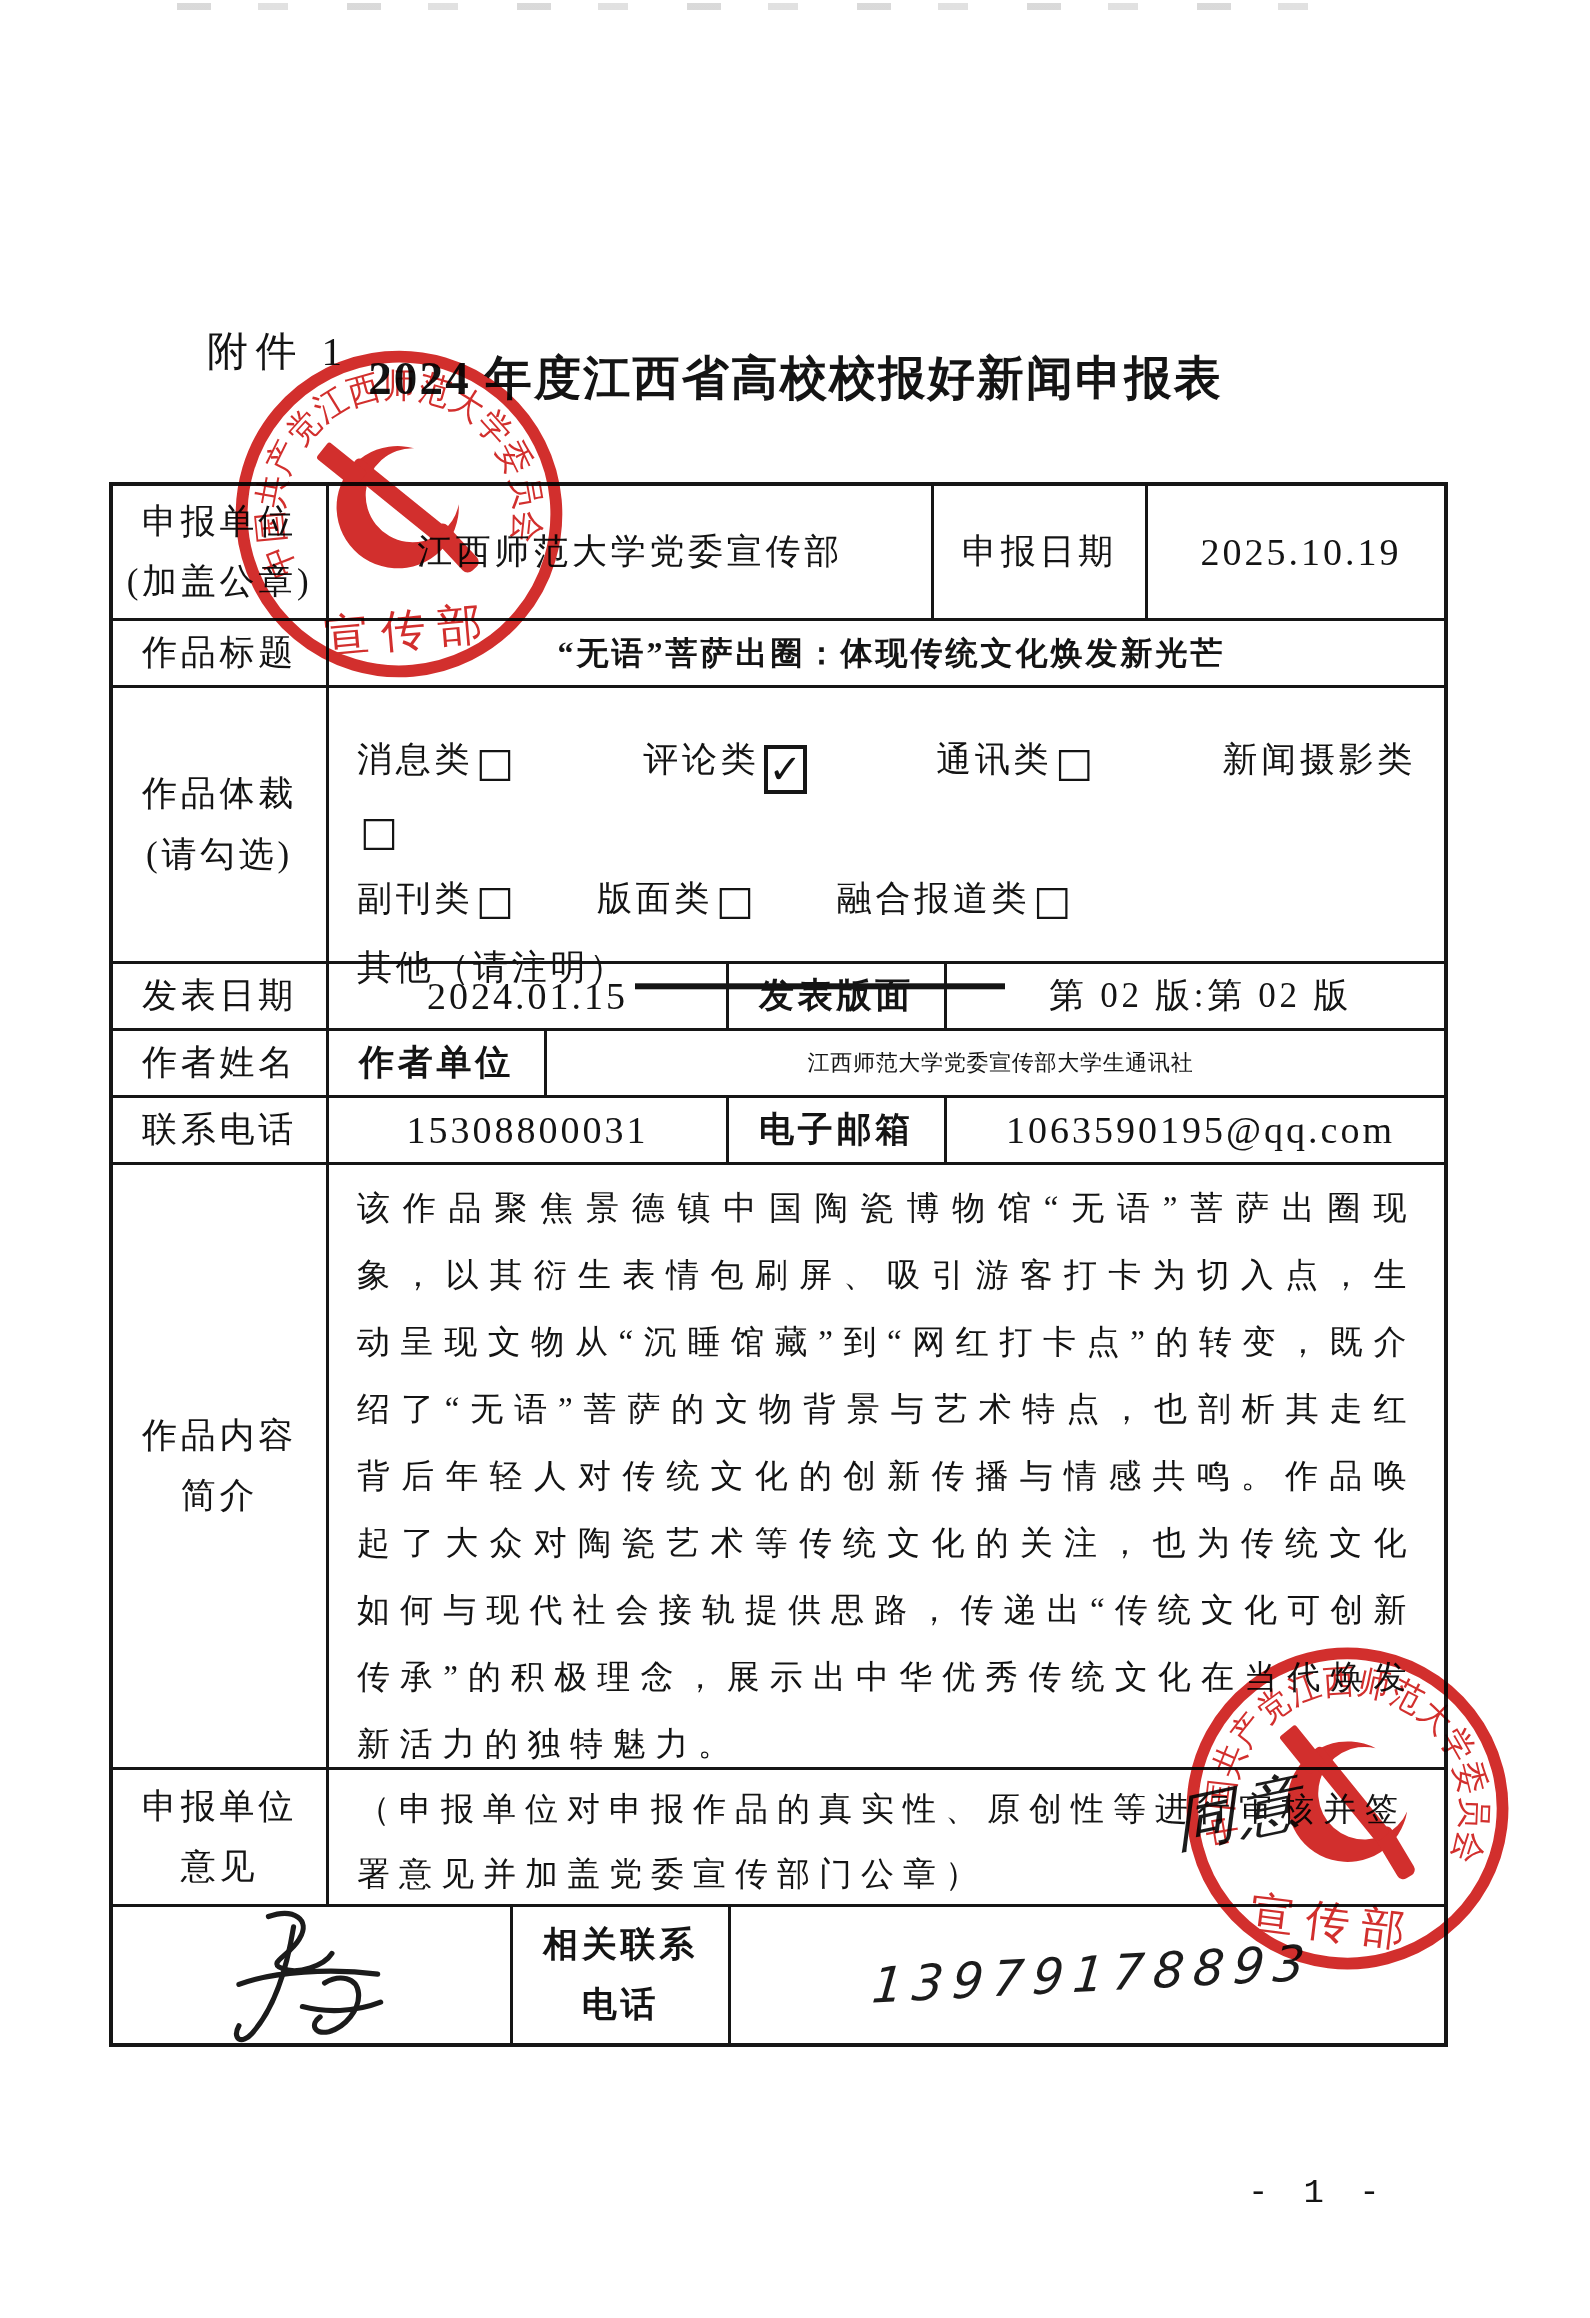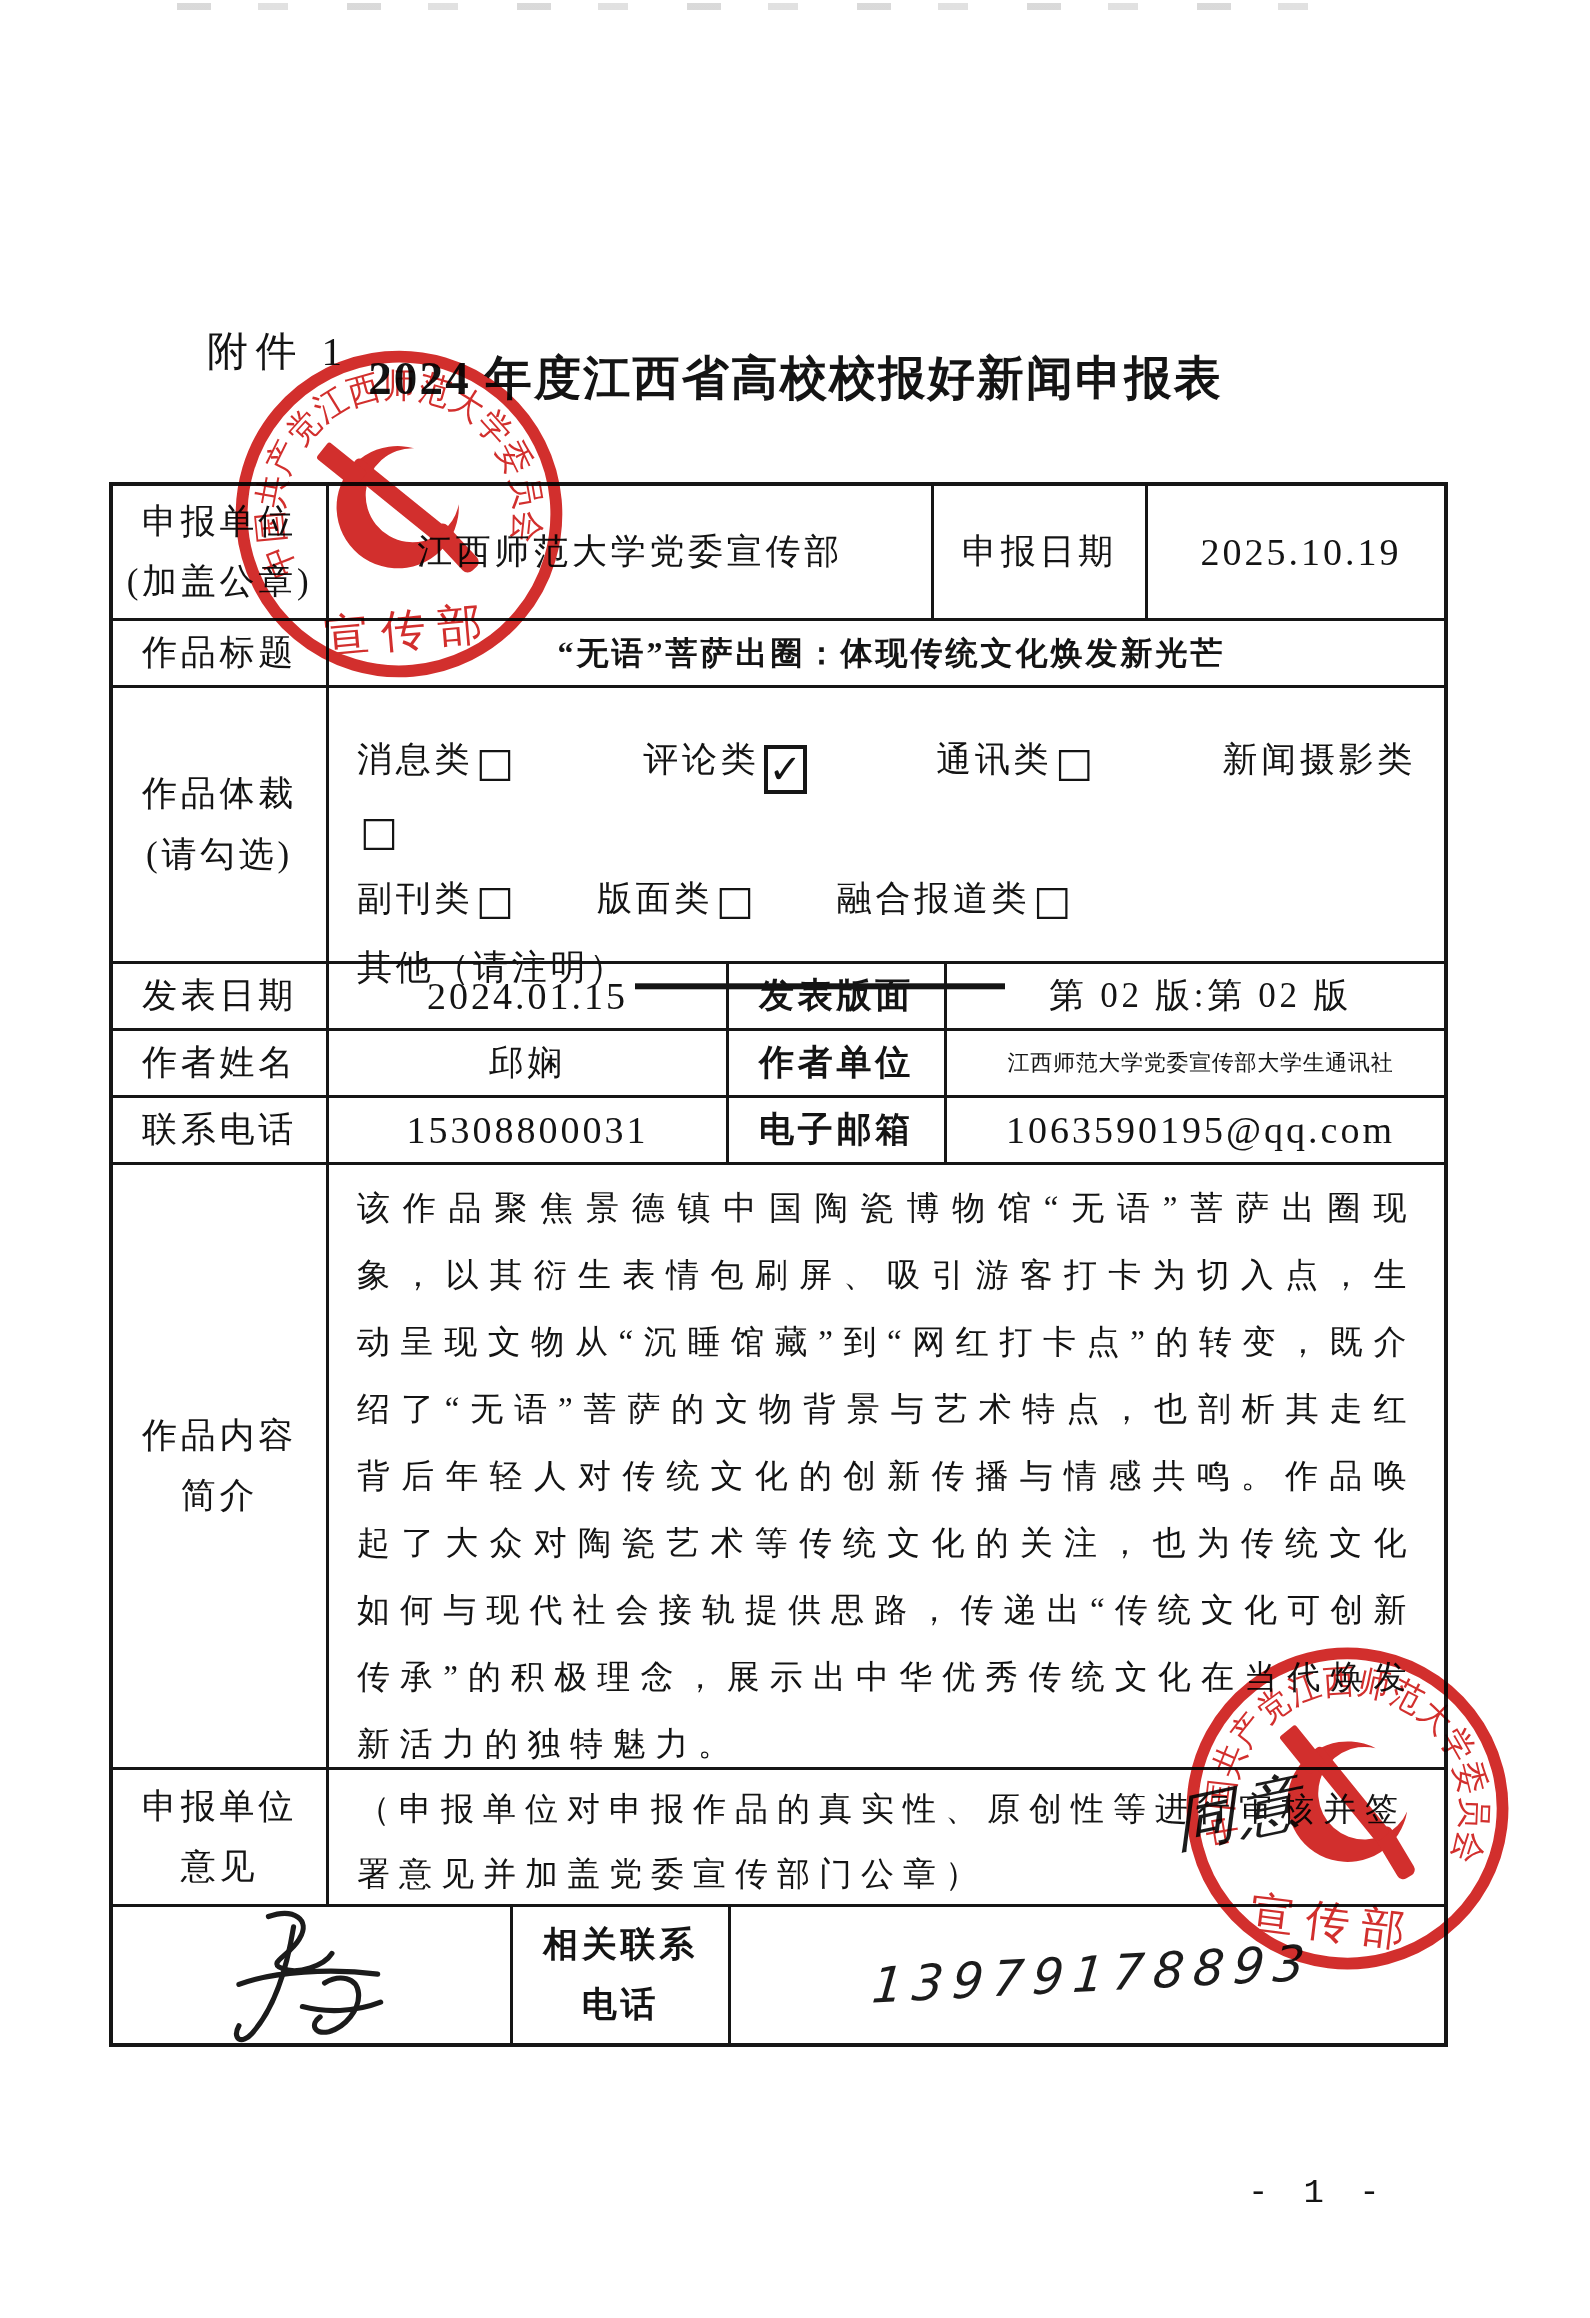--- a/index.html
+++ b/index.html
@@ -155,21 +155,20 @@
 
   <div class="row r4">
     <div class="cell c-label">发表日期</div>
     <div class="cell c-b2 val-num">2024.01.15</div>
     <div class="cell c-b3">发表版面</div>
     <div class="cell c-rest">第 02 版:第 02 版</div>
   </div>
 
   <div class="row r4">
     <div class="cell c-label">作者姓名</div>
-    <div class="cell c-b2">邱娴</div>
     <div class="cell c-b3">作者单位</div>
     <div class="cell c-rest small-val">江西师范大学党委宣传部大学生通讯社</div>
   </div>
 
   <div class="row r4">
     <div class="cell c-label">联系电话</div>
     <div class="cell c-b2 val-num">15308800031</div>
     <div class="cell c-b3">电子邮箱</div>
     <div class="cell c-rest val-num">1063590195@qq.com</div>
   </div>

